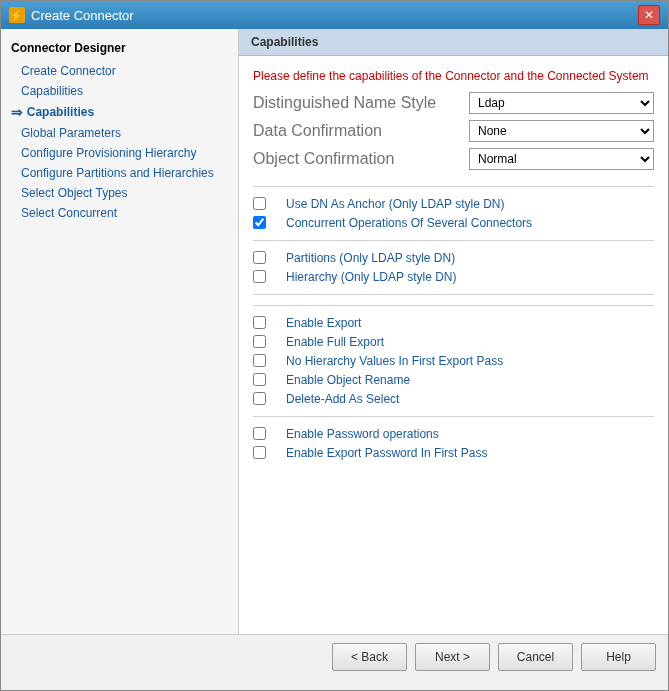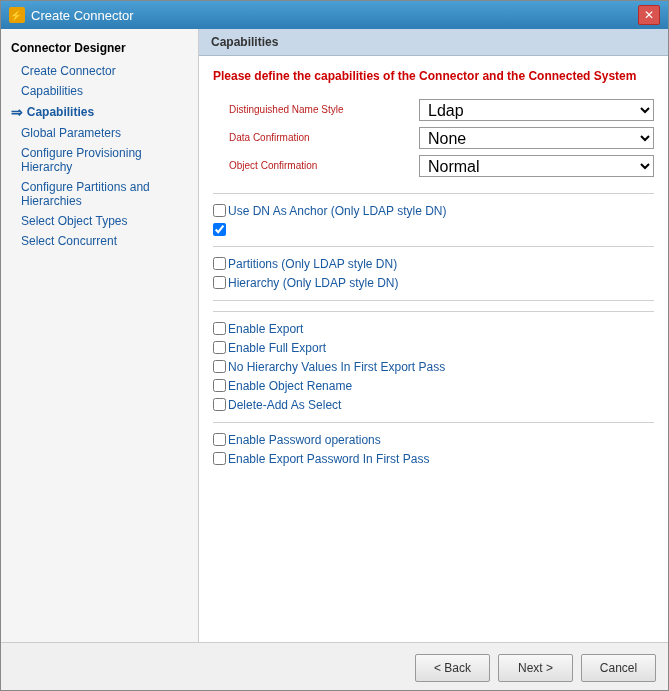--- a/index.html
+++ b/index.html
@@ -64,21 +64,21 @@
     }
 
     .main-content {
       display: flex;
       flex: 1;
       overflow: hidden;
     }
 
     
     .sidebar {
-      width: 198px;
+      width: 238px;
       background: #f5f5f5;
       border-right: 1px solid #ccc;
       padding: 8px 0;
       flex-shrink: 0;
       overflow-y: auto;
     }
 
     .sidebar-header {
       font-size: 12px;
       font-weight: bold;
@@ -128,100 +128,99 @@
     .panel-body {
       flex: 1;
       overflow-y: auto;
       padding: 12px 14px;
       background: white;
     }
 
     .info-text {
       color: #c00;
       font-size: 12px;
-      margin-bottom: 14px;
+      margin-bottom: 7px;
       line-height: 1.4;
-      font-weight: bold;
     }
 
     .form-section {
       margin-bottom: 16px;
     }
 
     .form-row {
       display: flex;
       align-items: center;
       margin-bottom: 6px;
     }
 
     .form-label {
       width: 190px;
-      font-size: 10px;
-      color: #b91c1c;
+      font-size: 16px;
+      color: #737373;
       flex-shrink: 0;
-      margin-left: 16px;
     }
 
     .select-wrapper {
       flex: 1;
       position: relative;
       display: flex;
       align-items: center;
     }
 
     .select-wrapper select {
       width: 100%;
       height: 22px;
       border: 1px solid #999;
       background: white;
-      font-size: 16px;
+      font-size: 12px;
       padding: 1px 4px;
       cursor: pointer;
+      margin-left: 26px;
     }
 
     .divider {
       height: 1px;
       background: #d0d0d0;
       margin: 10px 0;
     }
 
     .checkbox-group {
       margin-bottom: 6px;
     }
 
     .checkbox-row {
       display: flex;
       align-items: center;
-      gap: 2px;
+      gap: 20px;
       margin-bottom: 5px;
     }
 
     .checkbox-row input[type=checkbox] {
       width: 13px;
       height: 13px;
       cursor: pointer;
     }
 
     .checkbox-label {
       font-size: 12px;
       color: #1a5aa0;
       cursor: pointer;
     }
 
     
     .bottom-bar {
       display: flex;
       justify-content: flex-end;
-      align-items: flex-end;
+      align-items: flex-start;
       padding: 8px 12px;
       background: #f0f0f0;
       border-top: 1px solid #ccc;
       gap: 8px;
       flex-shrink: 0;
-      height: 48px;
+      height: 56px;
     }
 
     .btn {
       height: 28px;
       min-width: 75px;
       padding: 0 14px;
       font-size: 12px;
       border: 1px solid #999;
       background: linear-gradient(to bottom, #f8f8f8, #e0e0e0);
       cursor: pointer;
@@ -329,20 +328,21 @@
 
         <div class="divider"></div>
 
         <div class="checkbox-group">
           <div class="checkbox-row">
             <input type="checkbox" id="use-dn-anchor" style="">
             <label class="checkbox-label" for="use-dn-anchor">Use DN As Anchor (Only LDAP style DN)</label>
           </div>
           <div class="checkbox-row">
             <input type="checkbox" id="concurrent-ops" checked="" style="">
+            <label class="checkbox-label" for="concurrent-ops">Concurrent Operations Of Several Connectors</label>
           </div>
         </div>
 
         <div class="divider"></div>
 
         <div class="checkbox-group">
           <div class="checkbox-row">
             <input type="checkbox" id="partitions" style="">
             <label class="checkbox-label" for="partitions">Partitions (Only LDAP style DN)</label>
           </div>
@@ -394,15 +394,16 @@
         </div>
 
       </div>
     </div>
   </div>
 
   <div class="bottom-bar">
     <button class="btn">&lt; Back</button>
     <button class="btn">Next &gt;</button>
     <button class="btn">Cancel</button>
+    <button class="btn">Help</button>
   </div>
 
 </div>
 
 </body></html>

